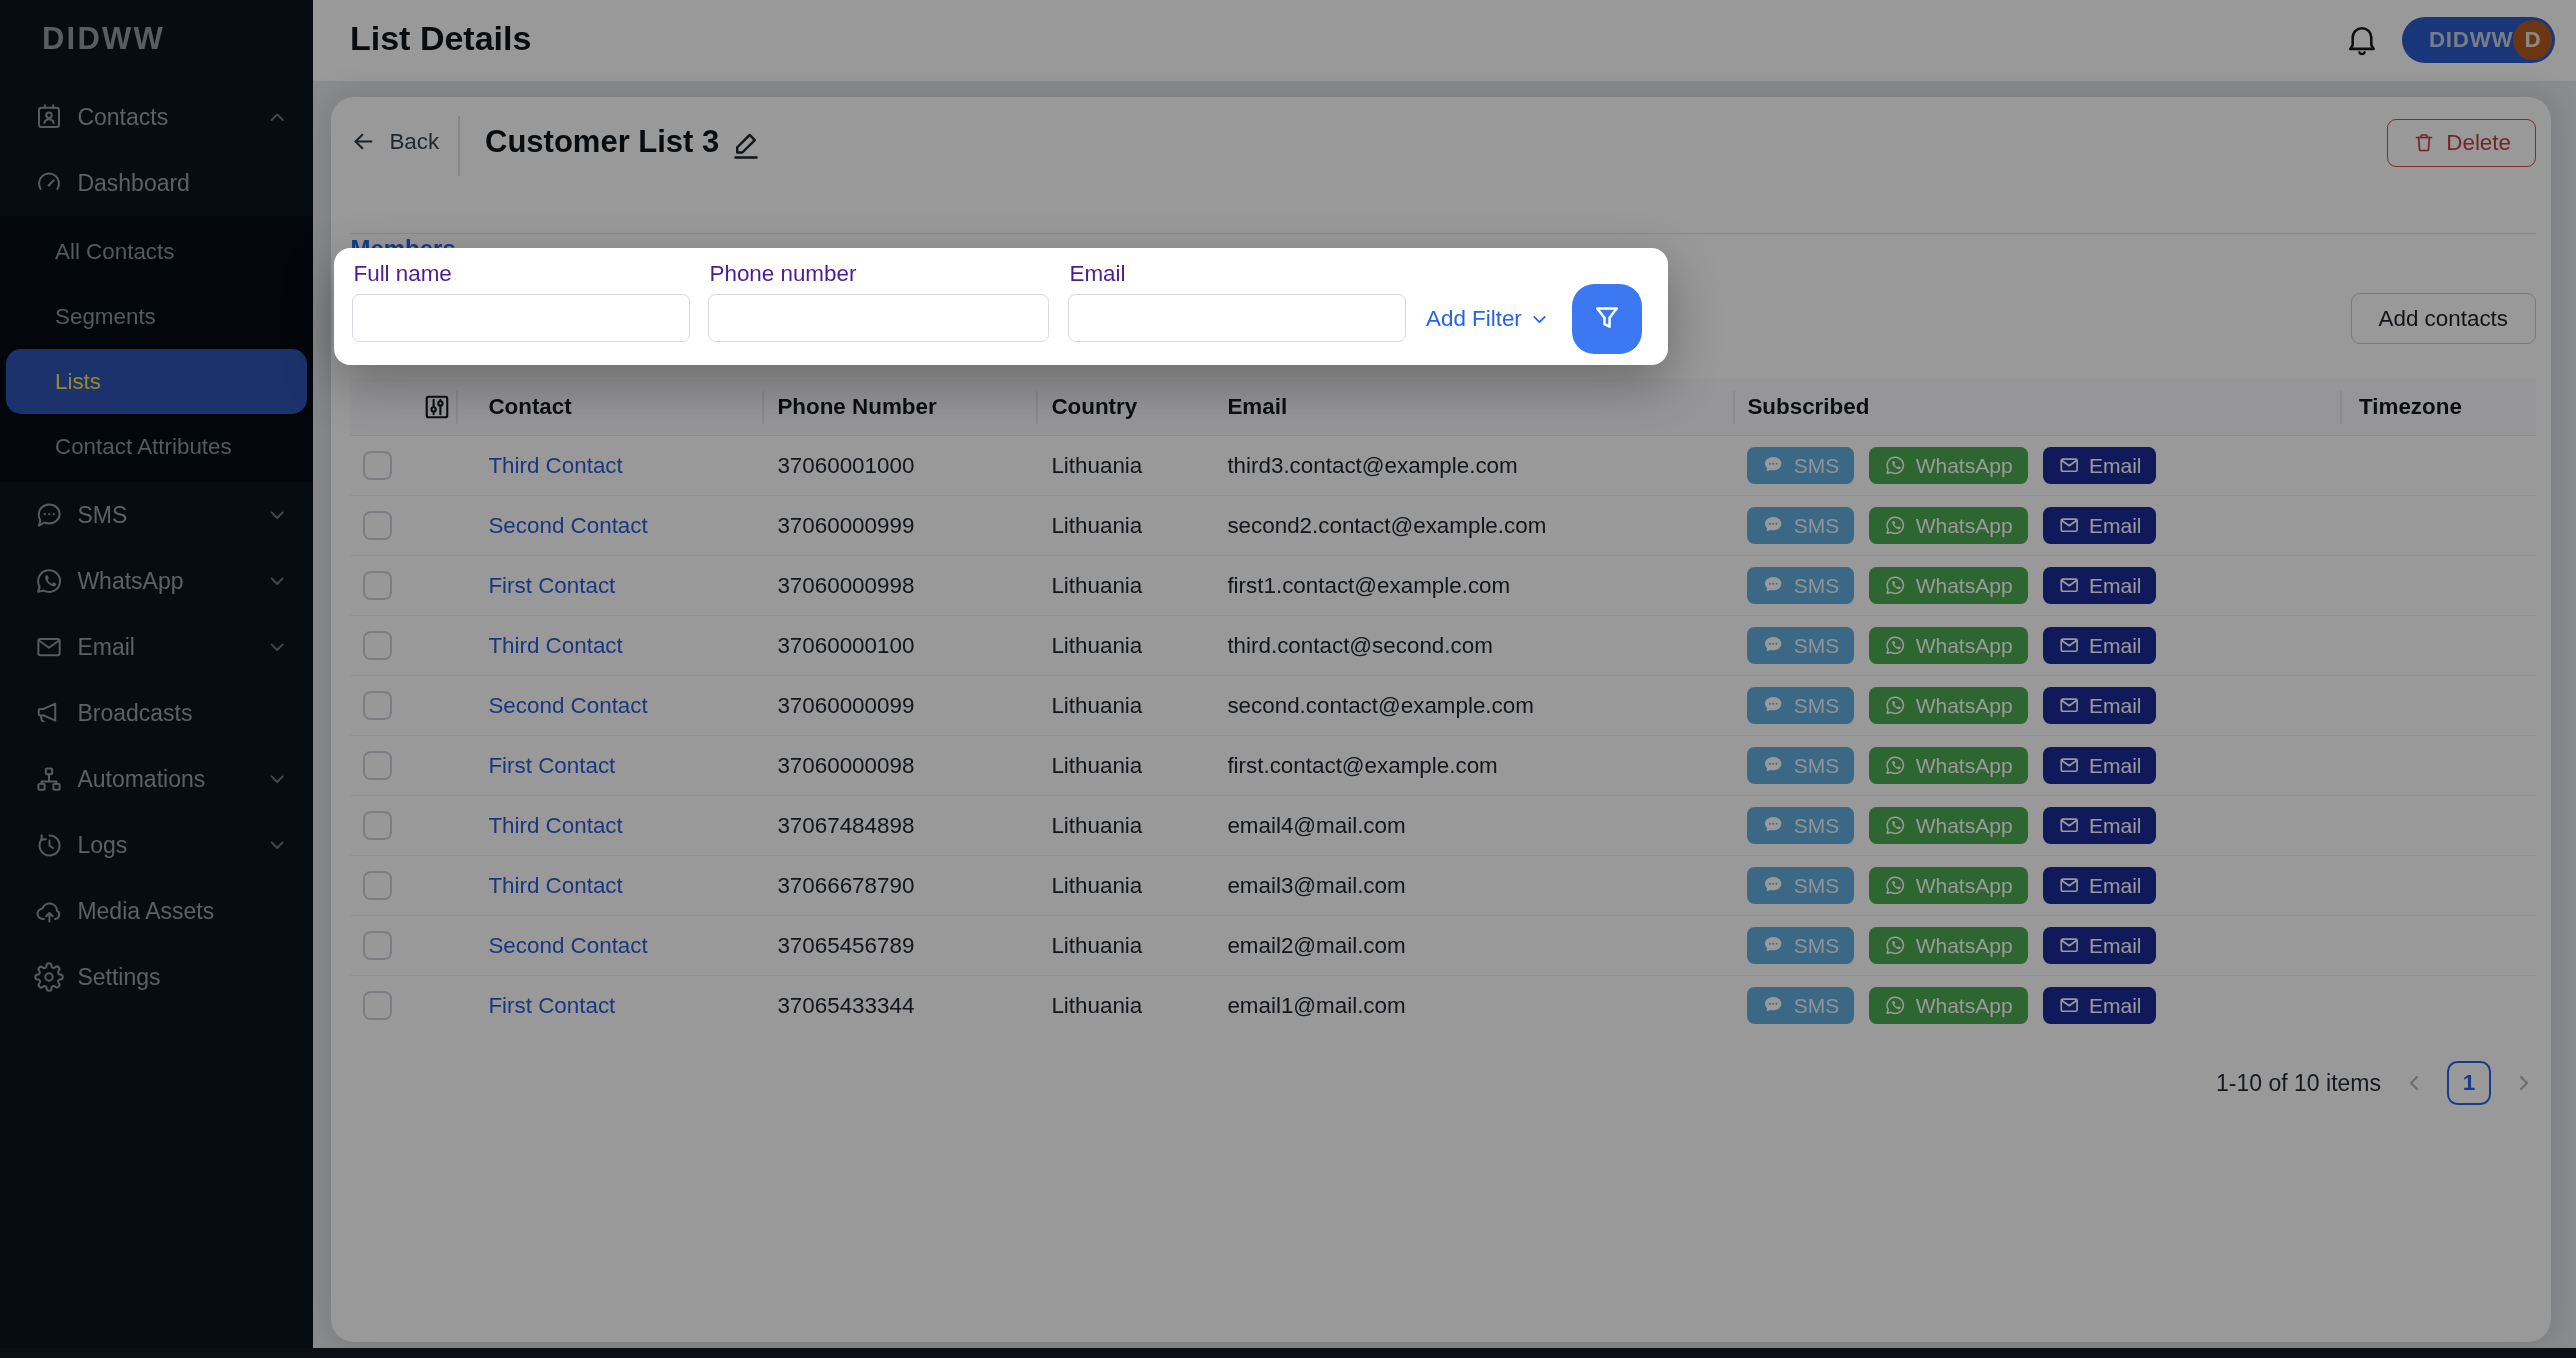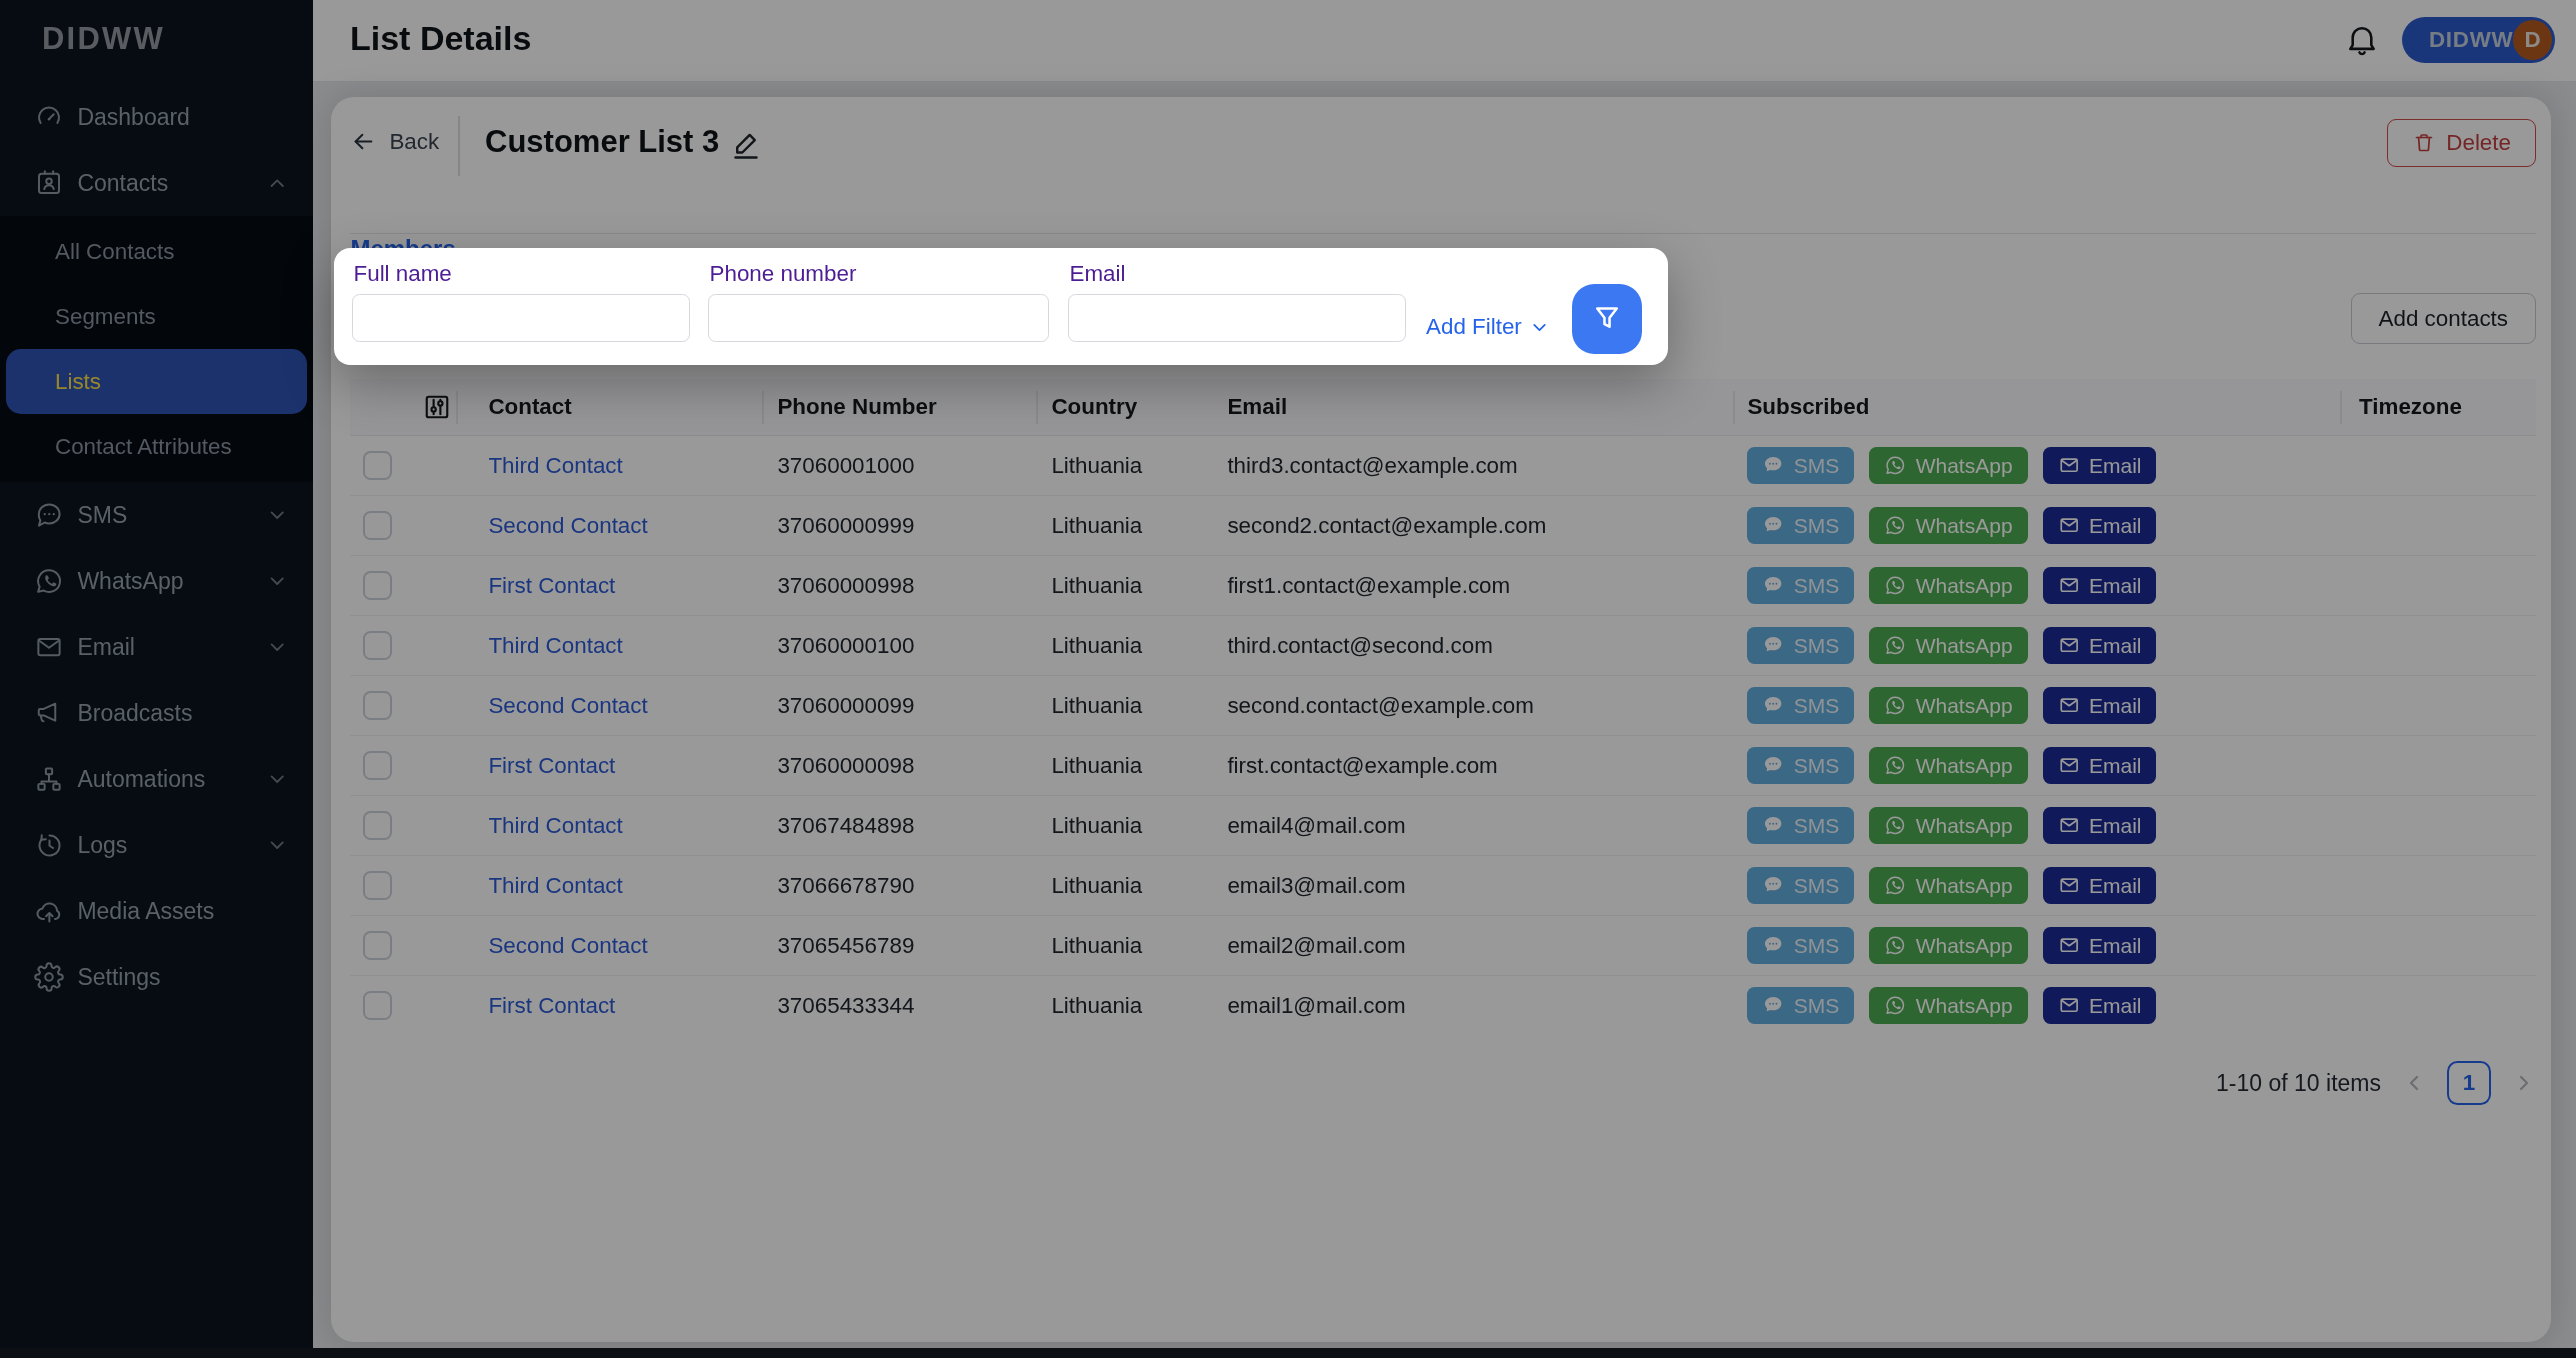--- a/index.html
+++ b/index.html
@@ -78,62 +78,62 @@
   
   .overlay{position:absolute;inset:0;background:rgba(0,0,0,.40);z-index:50;}
   .filter-card{position:absolute;left:334px;top:248px;width:1334px;height:117px;background:#fff;border-radius:16.4px;z-index:60;
     box-shadow:0 18px 52px rgba(0,0,0,.30);}
   .ffield{position:absolute;top:0;}
   .f1{left:18px;width:338px;}.f2{left:374px;width:341px;}.f3{left:734px;width:338px;}
   .flabel{position:absolute;top:13.4px;left:1.5px;font-size:22.4px;color:#4c1d95;}
   .finput{position:absolute;top:46px;left:0;right:0;height:48px;border:1.5px solid #d5d8dd;border-radius:7.5px;background:#fff;
     font-size:22.4px;padding:0 13.4px;box-sizing:border-box;font-family:inherit;}
   .add-filter{position:absolute;left:1092px;top:58px;display:flex;align-items:center;gap:7.5px;color:var(--accent,#2563eb);
-    font-size:22.4px;cursor:pointer;margin-top:8px;}
+    font-size:22.4px;cursor:pointer;}
   .add-filter .afchev{width:21px;height:21px;}
   .funnel-btn{position:absolute;left:1238px;top:36px;width:70px;height:70px;border:none;border-radius:22.4px;
     background:#3b78f2;display:flex;align-items:center;justify-content:center;cursor:pointer;}
   .funnel-btn svg{width:36px;height:36px;}
 
   .bottom-strip{position:absolute;left:0;bottom:0;width:100%;height:10.4px;background:#141a22;z-index:20;}
   svg{display:block;}
 </style>
 </head>
 <body>
 
 <div class="screen">
 
   <aside class="sidebar">
     <div class="logo">DIDWW</div>
     <nav class="nav">
       <div class="nav-item">
         <span class="nicon">
           <svg viewBox="0 0 24 24" fill="none" stroke="currentColor" stroke-width="1.6" stroke-linecap="round">
-              <path d="M5.3 16.8a8 8 0 1 1 13.4 0"></path>
-              <path d="M12 13.6l3.8-3.8"></path>
-              <circle cx="12" cy="13.8" r="1" fill="currentColor" stroke="none"></circle>
-            </svg>
-        </span>
-        <span class="nlabel">Dashboard</span>
-      </div>
-      <div class="nav-item">
-        <span class="nicon">
-          <svg viewBox="0 0 24 24" fill="none" stroke="currentColor" stroke-width="1.6" stroke-linecap="round">
               <rect x="4" y="4.6" width="16" height="15.4" rx="2"></rect>
               <path d="M8.7 2.6v2M15.3 2.6v2"></path>
               <circle cx="12" cy="10.6" r="2.2"></circle>
               <path d="M8.2 16.9c.5-2 2-3.1 3.8-3.1s3.3 1.1 3.8 3.1"></path>
             </svg>
         </span>
         <span class="nlabel">Contacts</span>
         <span class="chev">
           <svg viewBox="0 0 24 24" fill="none" stroke="currentColor" stroke-width="2" stroke-linecap="round" stroke-linejoin="round">
               <path d="M6 15l6-6 6 6"></path>
             </svg>
         </span>
+      </div>
+      <div class="nav-item">
+        <span class="nicon">
+          <svg viewBox="0 0 24 24" fill="none" stroke="currentColor" stroke-width="1.6" stroke-linecap="round">
+              <path d="M5.3 16.8a8 8 0 1 1 13.4 0"></path>
+              <path d="M12 13.6l3.8-3.8"></path>
+              <circle cx="12" cy="13.8" r="1" fill="currentColor" stroke="none"></circle>
+            </svg>
+        </span>
+        <span class="nlabel">Dashboard</span>
       </div>
       <div class="submenu">
         <div class="sub-item">All Contacts</div>
         <div class="sub-item">Segments</div>
         <div class="sub-item active">Lists</div>
         <div class="sub-item">Contact Attributes</div>
       </div>
       <div class="nav-item">
         <span class="nicon">
           <svg viewBox="0 0 24 24" fill="none" stroke="currentColor" stroke-width="1.6" stroke-linecap="round" stroke-linejoin="round">

